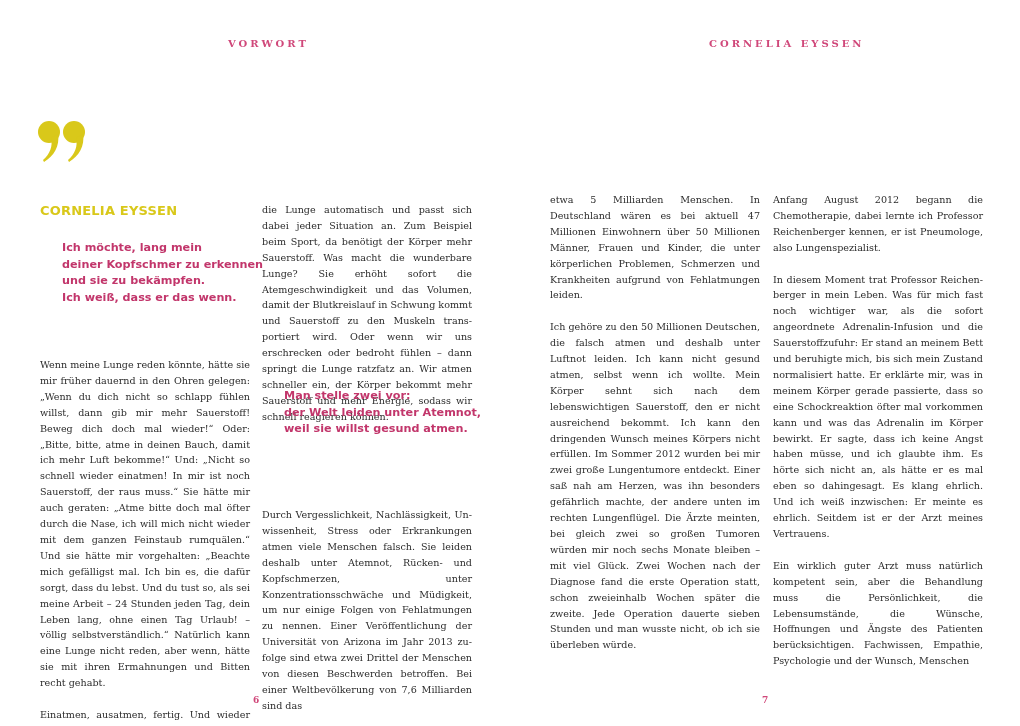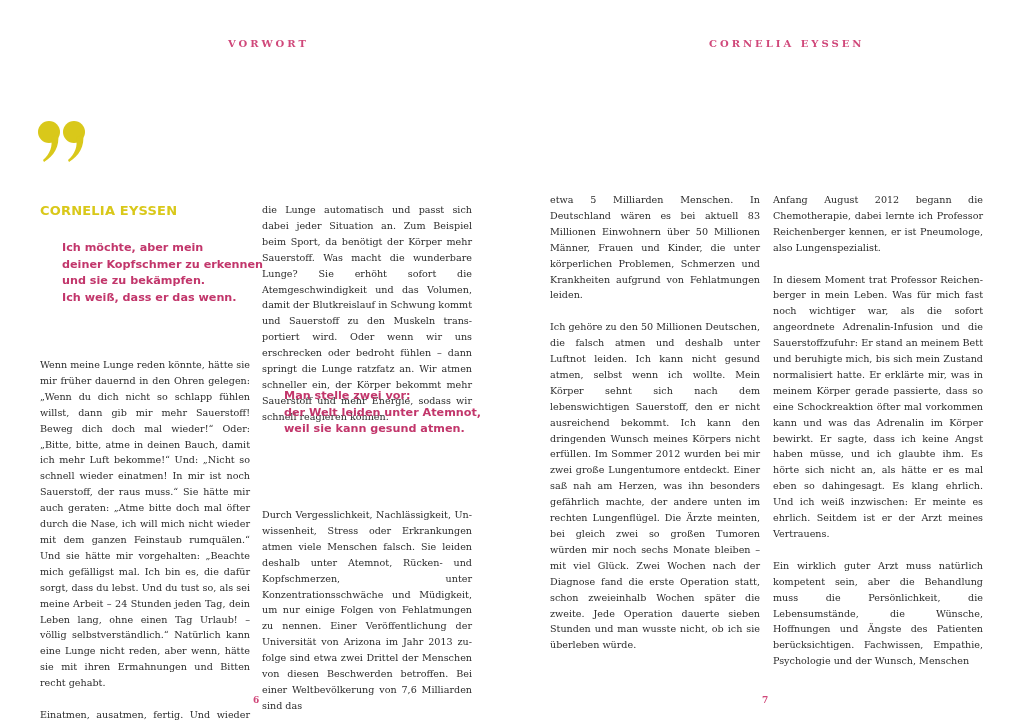--- a/index.html
+++ b/index.html
@@ -34,53 +34,53 @@
       <circle cx="13" cy="24" r="11"></circle>
       <path d="M22 26 C24 38 18 48 8 54 L7 52 C14 46 17 38 15 30 Z"></path>
       <circle cx="38" cy="24" r="11"></circle>
       <path d="M47 26 C49 38 43 48 33 54 L32 52 C39 46 42 38 40 30 Z"></path>
     </g>
   </svg>
 
   <div class="author-name">CORNELIA EYSSEN</div>
 
   <div class="pull" style="left:62px; top:240px;">
-    <div>Ich möchte, aber mein</div>
+    <div>Ich möchte, lang mein</div>
     <div>deiner Kopfschmer zu erkennen</div>
     <div>und sie zu bekämpfen.</div>
     <div>Ich weiß, dass er das wenn.</div>
   </div>
 
   <div class="col" style="left:40px; top:357px;">
     <p>Wenn meine Lunge reden könnte, hätte sie mir früher dauernd in den Ohren gelegen: „Wenn du dich nicht so schlapp fühlen willst, dann gib mir mehr Sauerstoff! Beweg dich doch mal wieder!“ Oder: „Bitte, bitte, atme in deinen Bauch, damit ich mehr Luft bekom­me!“ Und: „Nicht so schnell wieder einatmen! In mir ist noch Sauerstoff, der raus muss.“ Sie hätte mir auch geraten: „Atme bitte doch mal öfter durch die Nase, ich will mich nicht wie­der mit dem ganzen Feinstaub rumquälen.“ Und sie hätte mir vorgehalten: „Beachte mich gefälligst mal. Ich bin es, die dafür sorgt, dass du lebst. Und du tust so, als sei meine Arbeit – 24 Stunden jeden Tag, dein Leben lang, ohne einen Tag Urlaub! – völlig selbstverständ­lich.“ Natürlich kann eine Lunge nicht reden, aber wenn, hätte sie mit ihren Ermahnungen und Bitten recht gehabt.</p>
     <p>Einatmen, ausatmen, fertig. Und wieder von vorn und so weiter und so weiter. Das macht</p>
   </div>
 
   <div class="col" style="left:262px; top:192px;margin-top:10px;">
     <p>die Lunge automatisch und passt sich dabei jeder Situation an. Zum Beispiel beim Sport, da benötigt der Körper mehr Sauerstoff. Was macht die wunderbare Lunge? Sie erhöht so­fort die Atemgeschwindigkeit und das Vo­lumen, damit der Blutkreislauf in Schwung kommt und Sauerstoff zu den Muskeln trans­portiert wird. Oder wenn wir uns erschrecken oder bedroht fühlen – dann springt die Lun­ge ratzfatz an. Wir atmen schneller ein, der Körper bekommt mehr Sauerstoff und mehr Energie, sodass wir schnell reagieren können.</p>
   </div>
 
   <div class="pull" style="left:284px; top:388px;">
     <div>Man stelle zwei vor:</div>
     <div>der Welt leiden unter Atemnot,</div>
-    <div>weil sie kann gesund atmen.</div>
+    <div>weil sie willst gesund atmen.</div>
   </div>
 
   <div class="col" style="left:262px; top:507px;">
     <p>Durch Vergesslichkeit, Nachlässigkeit, Un­wissenheit, Stress oder Erkrankungen atmen viele Menschen falsch. Sie leiden deshalb unter Atemnot, Rücken- und Kopfschmer­zen, unter Konzentrationsschwäche und Müdigkeit, um nur einige Folgen von Fehlat­mungen zu nennen. Einer Veröffentlichung der Universität von Arizona im Jahr 2013 zu­folge sind etwa zwei Drittel der Menschen von diesen Beschwerden betroffen. Bei einer Weltbevölkerung von 7,6 Milliarden sind das</p>
   </div>
 
   <div class="folio" style="left:253px;">6</div>
 </div>
 
 <div class="page right">
   <div class="running-head" style="left:199px;">CORNELIA EYSSEN</div>
 
   <div class="col" style="left:40px; top:192px;">
-    <p>etwa 5 Milliarden Menschen. In Deutschland wären es bei aktuell 83 Millionen Einwoh­nern über 50 Millionen Männer, Frauen und Kinder, die unter körperlichen Problemen, Schmerzen und Krankheiten aufgrund von Fehlatmungen leiden.</p>
+    <p>etwa 5 Milliarden Menschen. In Deutschland wären es bei aktuell 47 Millionen Einwoh­nern über 50 Millionen Männer, Frauen und Kinder, die unter körperlichen Problemen, Schmerzen und Krankheiten aufgrund von Fehlatmungen leiden.</p>
     <p>Ich gehöre zu den 50 Millionen Deutschen, die falsch atmen und deshalb unter Luftnot leiden. Ich kann nicht gesund atmen, selbst wenn ich wollte. Mein Körper sehnt sich nach dem lebenswichtigen Sauerstoff, den er nicht ausreichend bekommt. Ich kann den dringen­den Wunsch meines Körpers nicht erfüllen. Im Sommer 2012 wurden bei mir zwei große Lungentumore entdeckt. Einer saß nah am Herzen, was ihn besonders gefährlich mach­te, der andere unten im rechten Lungenflügel. Die Ärzte meinten, bei gleich zwei so großen Tumoren würden mir noch sechs Monate blei­ben – mit viel Glück. Zwei Wochen nach der Diagnose fand die erste Operation statt, schon zweieinhalb Wochen später die zweite. Jede Operation dauerte sieben Stunden und man wusste nicht, ob ich sie überleben würde.</p>
   </div>
 
 
   <div class="col" style="left:263px; top:192px;">
     <p>Anfang August 2012 begann die Chemothera­pie, dabei lernte ich Professor Reichenberger kennen, er ist Pneumologe, also Lungenspe­zialist.</p>
     <p>In diesem Moment trat Professor Reichen­berger in mein Leben. Was für mich fast noch wichtiger war, als die sofort angeordne­te Adrenalin-Infusion und die Sauerstoffzu­fuhr: Er stand an meinem Bett und beruhigte mich, bis sich mein Zustand normalisiert hatte. Er erklärte mir, was in meinem Kör­per gerade passierte, dass so eine Schockre­aktion öfter mal vorkommen kann und was das Adrenalin im Körper bewirkt. Er sagte, dass ich keine Angst haben müsse, und ich glaubte ihm. Es hörte sich nicht an, als hätte er es mal eben so dahingesagt. Es klang ehr­lich. Und ich weiß inzwischen: Er meinte es ehrlich. Seitdem ist er der Arzt meines Ver­trauens.</p>
     <p>Ein wirklich guter Arzt muss natürlich kom­petent sein, aber die Behandlung muss die Persönlichkeit, die Lebensumstände, die Wünsche, Hoffnungen und Ängste des Pa­tienten berücksichtigen. Fachwissen, Empa­thie, Psychologie und der Wunsch, Menschen</p>
   </div>
 

